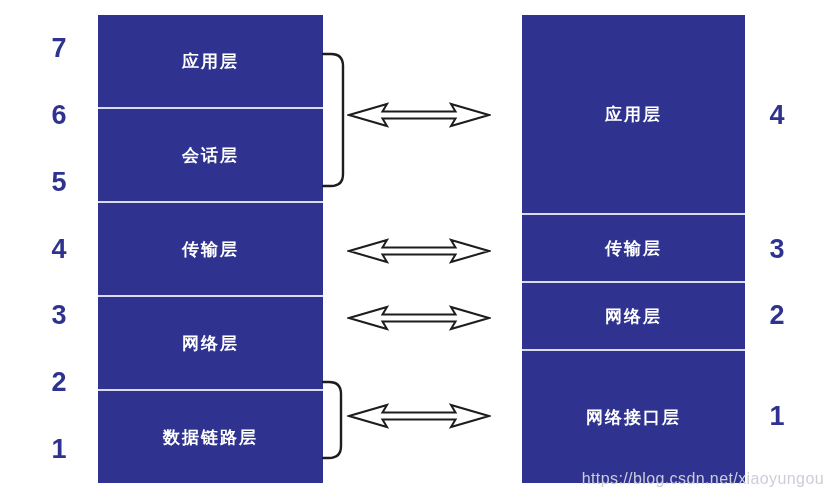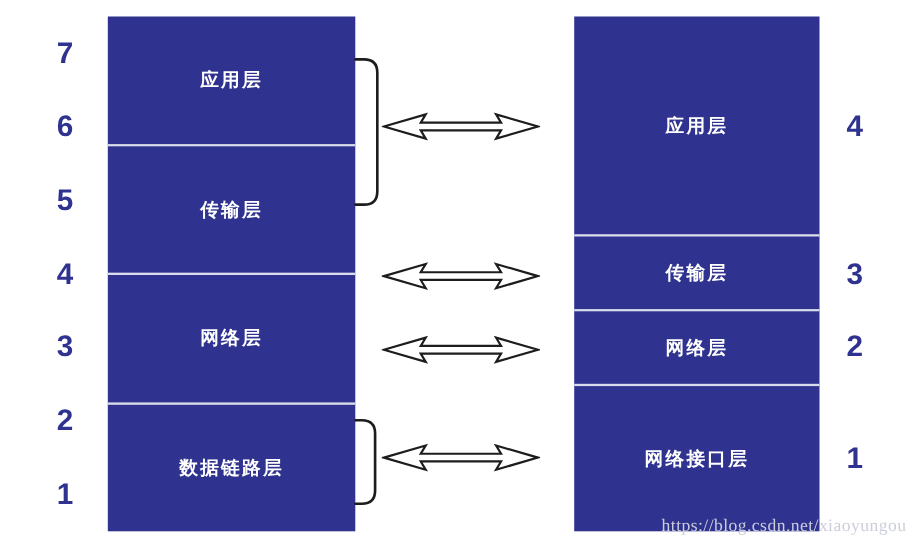--- a/index.html
+++ b/index.html
@@ -22,40 +22,41 @@
   .num-col.left{left:38px;}
   .num-col.right{left:756px;}
   .numcell{
     flex:1 1 0;display:flex;align-items:center;justify-content:center;
     color:var(--blue);font-size:27px;font-weight:bold;
   }
   .arrow{position:absolute;left:347px;width:144px;height:26px;color:var(--ink);}
   .brace{position:absolute;color:var(--ink);}
   .watermark{
     position:absolute;right:12px;bottom:11px;font-size:16px;color:var(--wm);
-    letter-spacing:0.4px;white-space:nowrap;font-family:Liberation Serif, serif;
+    letter-spacing:0.4px;white-space:nowrap;
   }
 </style>
 </head>
 <body>
 
 <div class="stage" style="--blue: #2F338F; --divider: #D9DCEA; --ink: #1D1D1D; --wm: #CCCED9;">
 
   <div class="num-col left">
       <div class="numcell">7</div>
       <div class="numcell">6</div>
       <div class="numcell">5</div>
       <div class="numcell">4</div>
       <div class="numcell">3</div>
       <div class="numcell">2</div>
       <div class="numcell">1</div>
     </div>
 
   <div class="stack osi">
       <div class="cell">应用层</div>
+      <div class="cell divided">会话层</div>
       <div class="cell divided">传输层</div>
       <div class="cell divided">网络层</div>
       <div class="cell divided">数据链路层</div>
     </div>
 
   <svg class="brace" style="left:322px;top:51px" width="24" height="138" viewBox="0 0 24 138">
     <path d="M1 3 L9 3 Q21 3 21 15 L21 123 Q21 135 9 135 L1 135" fill="none" stroke="currentColor" stroke-width="2.4" stroke-linecap="round"></path>
   </svg>
 
   <svg class="brace" style="left:322px;top:379px" width="23" height="82" viewBox="0 0 23 82">

